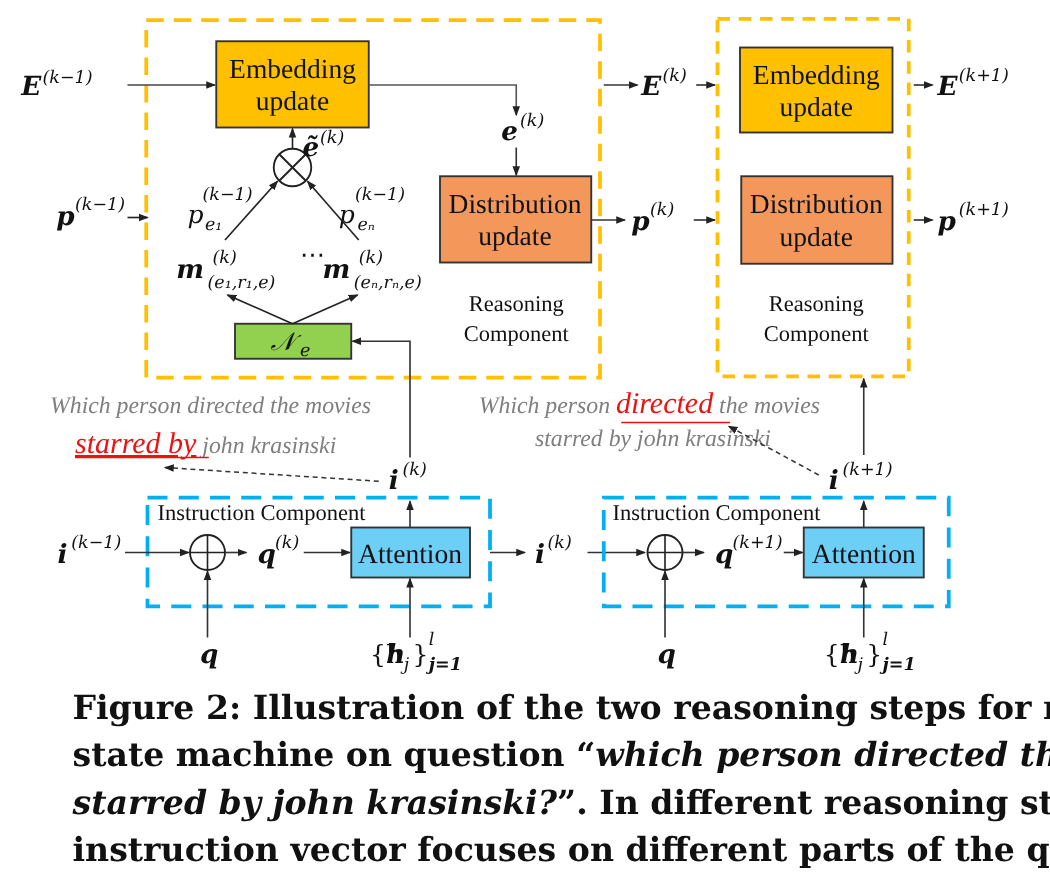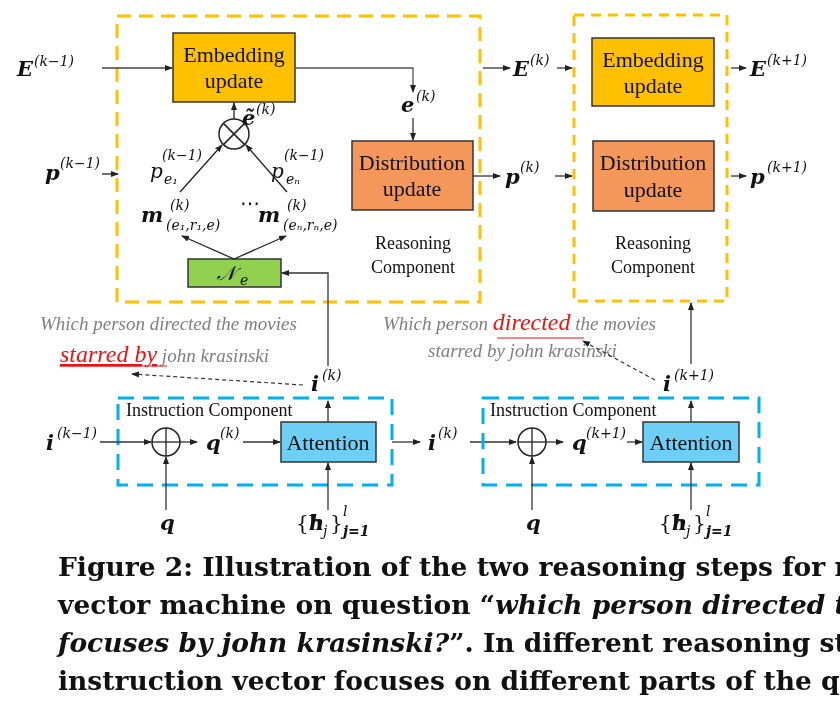--- a/index.html
+++ b/index.html
@@ -218,16 +218,16 @@
   <text class="math" x="659" y="530">{h</text>
   <text class="math-b" x="672" y="530">h</text>
   <text class="sup" x="686" y="536">j</text>
   <text class="math" x="693" y="530">}</text>
   <text class="sup" x="706" y="516">l</text>
   <text class="sup" x="706" y="536" font-weight="bold">j=1</text>
 </svg>
 
 <div id="caption">
   <span class="cap-line">Figure 2: Illustration of the two reasoning steps for neural</span>
-  <span class="cap-line"><span>vector machine on question “</span><i>which person directed the movies</i></span>
-  <span class="cap-line"><i>focuses by john krasinski?</i><span>”. In different reasoning steps, the</span></span>
+  <span class="cap-line"><span>state machine on question “</span><i>which person directed the movies</i></span>
+  <span class="cap-line"><i>starred by john krasinski?</i><span>”. In different reasoning steps, the</span></span>
   <span class="cap-line">instruction vector focuses on different parts of the question.</span>
 </div>
 
 </body></html>

